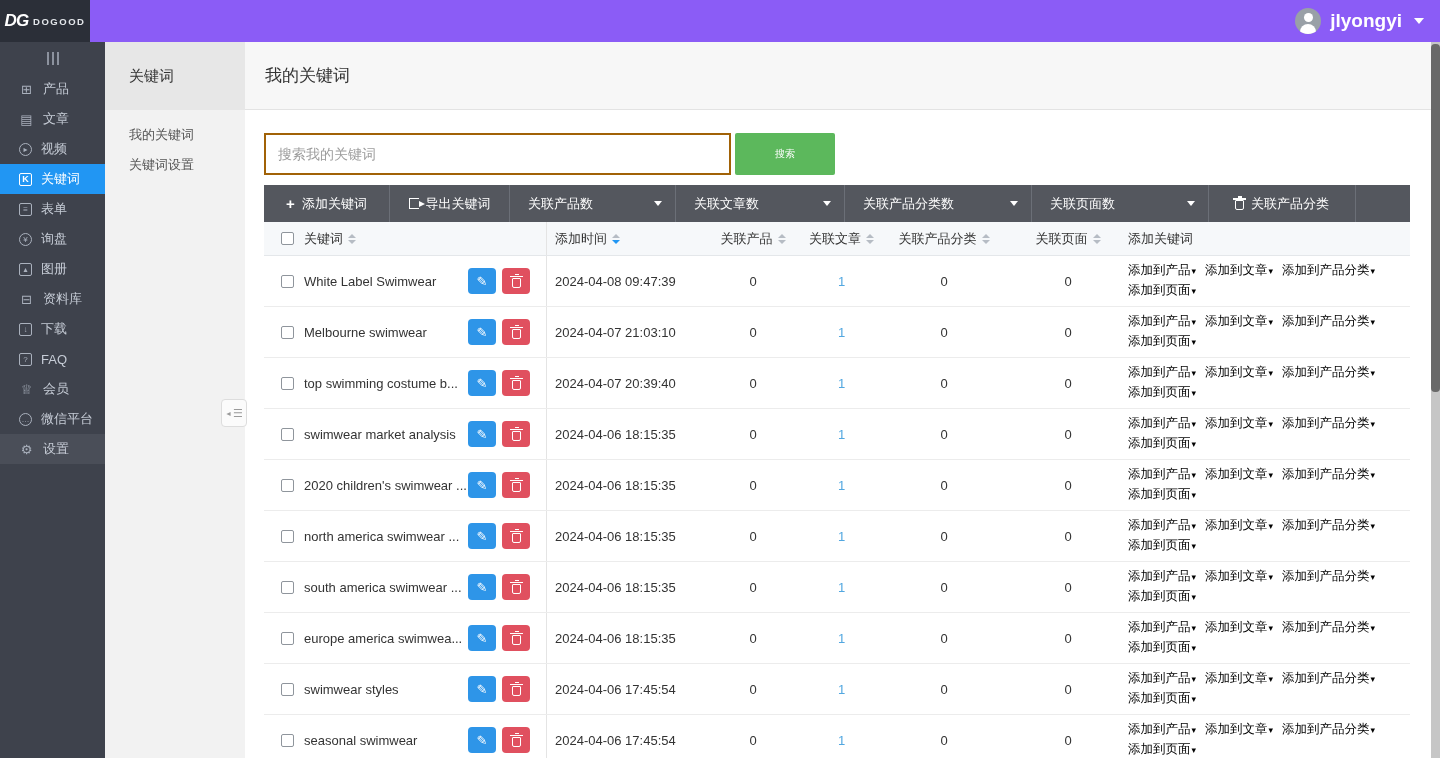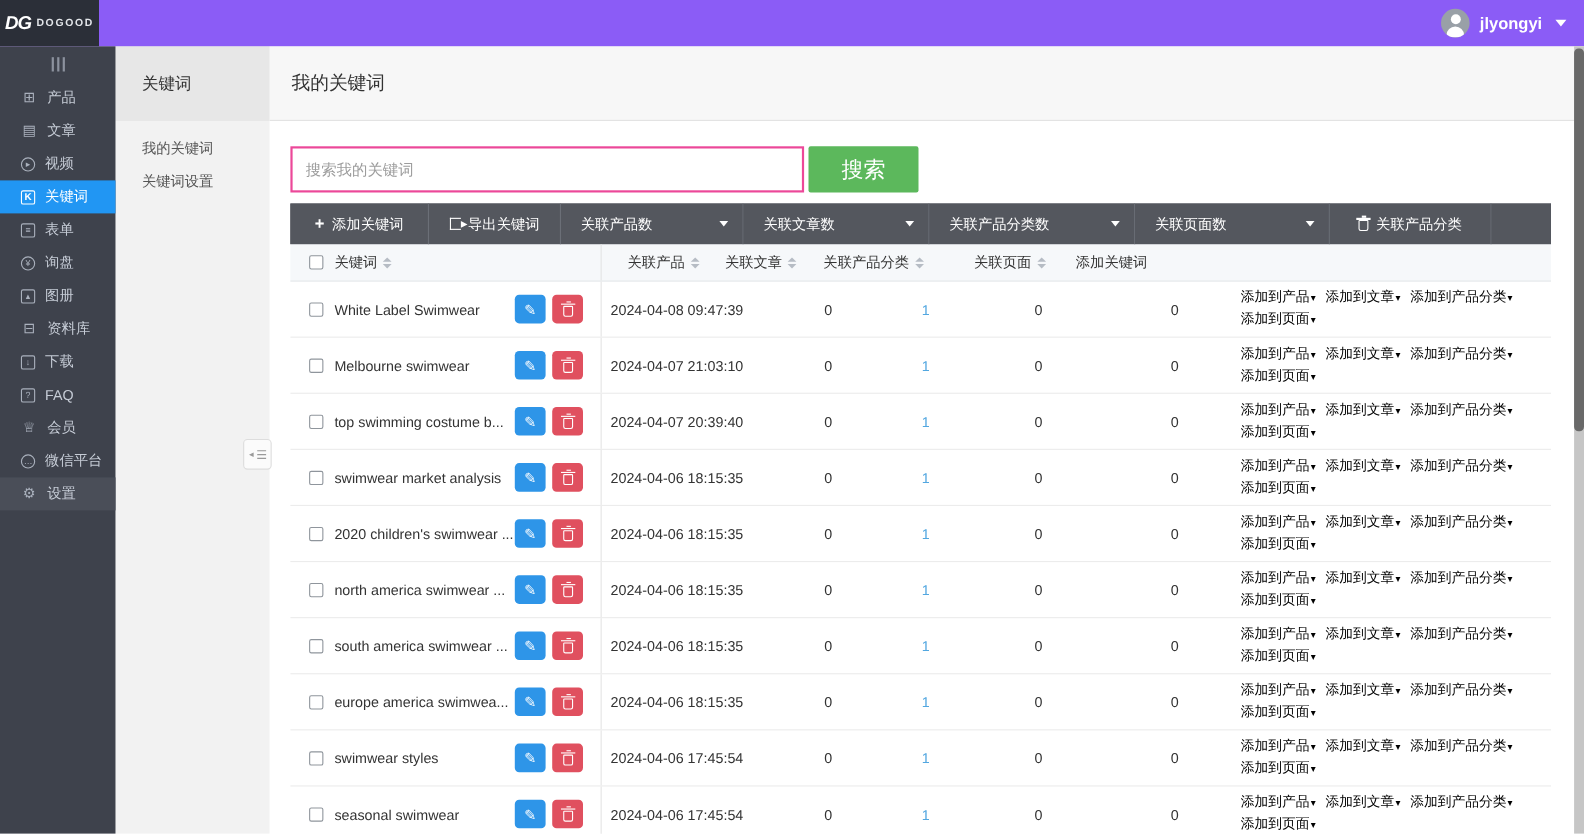--- a/index.html
+++ b/index.html
@@ -10,21 +10,21 @@
   }
   
   .topbar { position:absolute; left:0; top:0; width:1440px; height:42px; background:#8b5cf6; z-index:6; display:flex; align-items:center; }
   .logo-box { width:90px; height:42px; background:#2b2f38; display:flex; align-items:center; justify-content:center; gap:5px; }
   .logo-dg { color:#fff; font-weight:bold; font-size:17px; font-style:italic; letter-spacing:-1px; }
   .logo-txt { color:#e3e6ea; font-size:9.5px; font-weight:bold; letter-spacing:1.5px; }
   .user-area { margin-left:auto; display:flex; align-items:center; gap:9px; padding-right:16px; height:42px; cursor:pointer; }
   .avatar { width:26px; height:26px; border-radius:50%; background:#99a0a7; position:relative; overflow:hidden; }
   .avatar::before { content:""; position:absolute; left:8.5px; top:5px; width:9px; height:9px; border-radius:50%; background:#fff; }
   .avatar::after { content:""; position:absolute; left:5px; top:16px; width:16px; height:10px; border-radius:8px 8px 0 0; background:#fff; }
-  .username { color:#fff; font-size:15px; font-weight:bold; }
+  .username { color:#fff; font-size:19px; font-weight:bold; }
   .caret-down { width:0; height:0; border-left:5px solid transparent; border-right:5px solid transparent; border-top:6px solid #fff; margin-left:3px; }
 
   
   .sidebar { position:absolute; left:0; top:42px; width:105px; height:716px; background:#3e424c; z-index:5; }
   .collapse-row { height:32px; display:flex; align-items:center; justify-content:center; gap:3px; cursor:pointer; }
   .collapse-row i { display:block; width:2px; height:13px; background:#8c929e; }
   .side-item { height:30px; display:flex; align-items:center; padding-left:19px; gap:9px; color:#c6ccd6; font-size:13px; cursor:pointer; }
   .side-item.active { background:#2196f3; color:#fff; }
   .side-item.active .ic { color:#fff; border-color:#fff; }
   .side-item.alt-bg { background:#4a4e58; }
@@ -39,23 +39,23 @@
   .subside-items { padding-top:10px; }
   .subside-item { height:30px; display:flex; align-items:center; padding-left:24px; font-size:13px; color:#555; cursor:pointer; }
   .panel-toggle { position:absolute; left:221px; top:399px; width:26px; height:28px; background:#fbfbfb; border:1px solid #ddd; border-radius:4px; z-index:7; display:flex; align-items:center; justify-content:center; gap:1px; color:#9a9a9a; cursor:pointer; }
   .panel-toggle .tg-arrow { font-size:7px; }
   .panel-toggle .tg-bars { font-size:11px; }
 
   
   .main { position:absolute; left:245px; top:42px; width:1186px; height:716px; background:#fff; }
   .main-header { height:68px; background:#f7f7f7; border-bottom:1px solid #e3e3e3; display:flex; align-items:center; padding-left:20px; font-size:17px; color:#333; }
   .search-row { margin:23px 0 0 19px; display:flex; }
-  .search-input { width:467px; height:42px; border:2px solid #ec4899; padding:0 12px; font-size:14px; color:#333; outline:none; font-family:inherit; }
+  .search-input { width:467px; height:42px; border:2px solid #a16207; padding:0 12px; font-size:14px; color:#333; outline:none; font-family:inherit; }
   .search-input::placeholder { color:#9d9d9d; }
-  .search-btn { width:100px; height:42px; margin-left:4px; background:#5cb85c; color:#fff; border:none; font-size:20px; border-radius:2px; cursor:pointer; font-family:inherit; }
+  .search-btn { width:100px; height:42px; margin-left:4px; background:#5cb85c; color:#fff; border:none; font-size:10px; border-radius:2px; cursor:pointer; font-family:inherit; }
 
   
   .toolbar { margin:10px 0 0 19px; width:1146px; height:37px; display:flex; background:#54575e; }
   .tb-seg { height:37px; background:#54575e; color:#fff; font-size:13px; display:flex; align-items:center; justify-content:center; gap:7px; border-right:1px solid #6b6f77; cursor:pointer; flex:none; }
   .tb-seg.dd { justify-content:flex-start; padding:0 13px 0 18px;gap:28px; }
   .tb-seg.dd .dd-caret { margin-left:auto; }
   .dd-caret { width:0; height:0; border-left:4.5px solid transparent; border-right:4.5px solid transparent; border-top:5px solid #fff; }
   .tb-fill { flex:1; border-right:none; cursor:default; }
   .plus-g { font-size:15px; font-weight:bold; line-height:1; }
   .export-ic { width:10px; height:11px; border:1px solid #fff; border-right:none; position:relative; }
@@ -228,20 +228,27 @@
       <div class="cell c1">
           <span class="checkbox"></span>
         </div>
       <div class="cell c2">
         <span>关键词</span>
         <span class="sort">
             <span class="s-up"></span>
             <span class="s-dn"></span>
           </span>
       </div>
+      <div class="cell c3">
+        <span>添加时间</span>
+        <span class="sort">
+            <span class="s-up"></span>
+            <span class="s-dn on"></span>
+          </span>
+      </div>
       <div class="cell c4">
         <span>关联产品</span>
         <span class="sort">
             <span class="s-up"></span>
             <span class="s-dn"></span>
           </span>
       </div>
       <div class="cell c5">
         <span>关联文章</span>
         <span class="sort">

